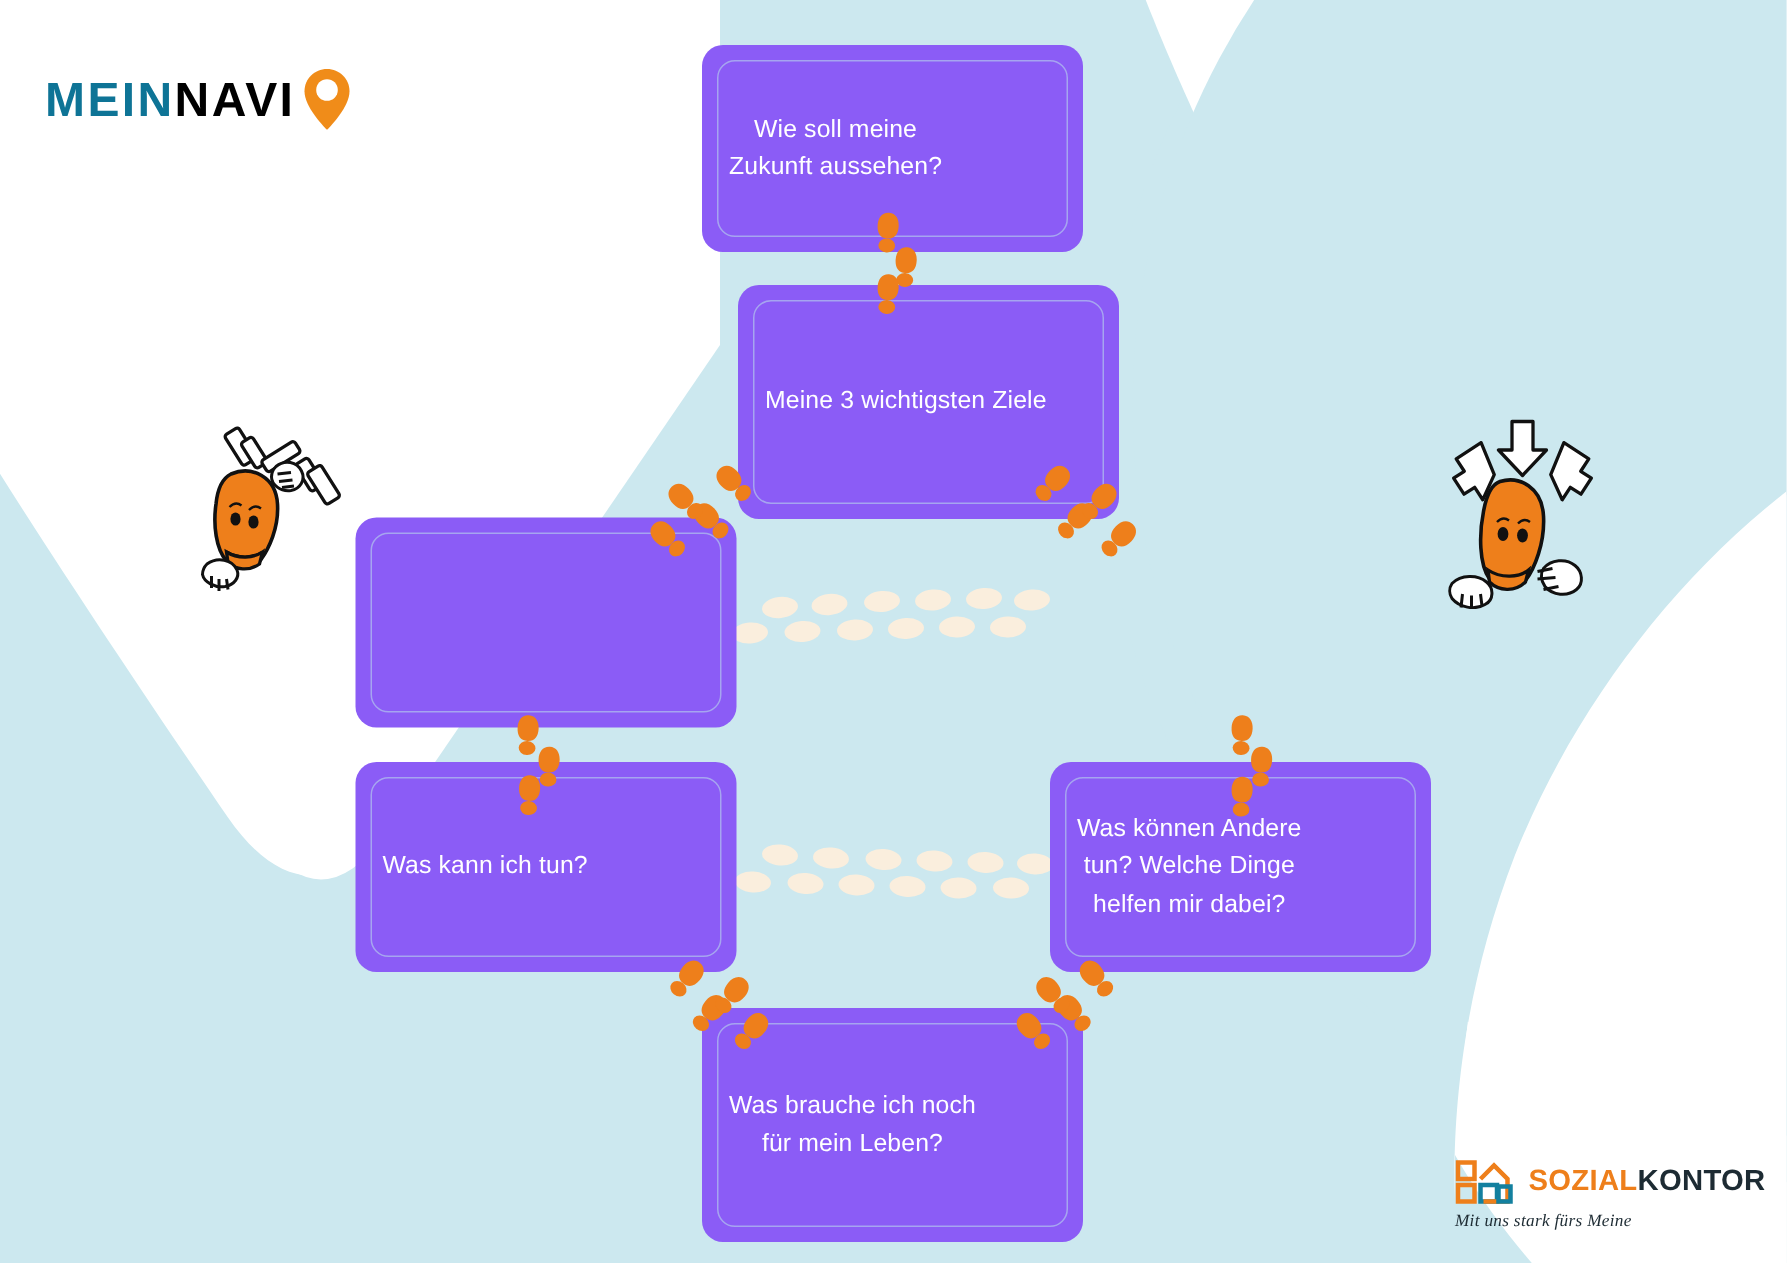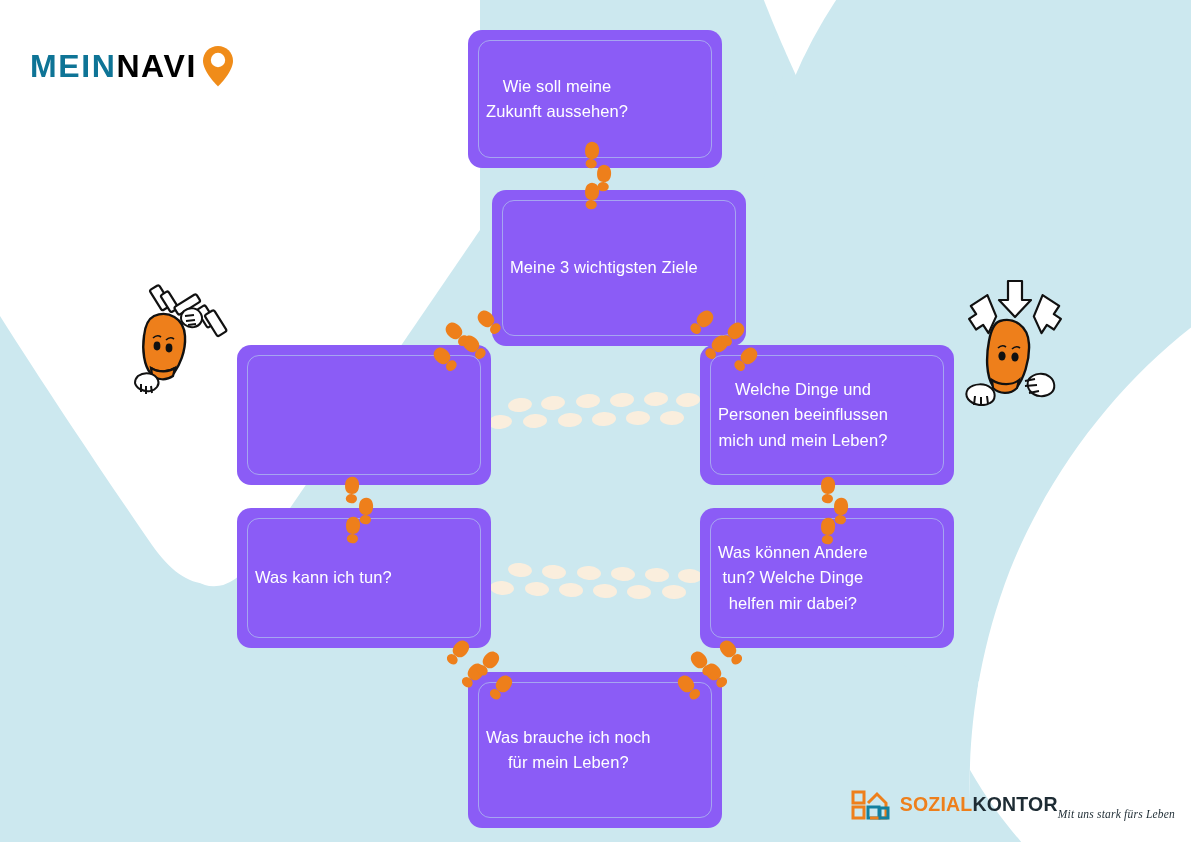--- a/index.html
+++ b/index.html
@@ -70,21 +70,21 @@
   #logo-meinnavi .word{
     font-size:32px;font-weight:bold;letter-spacing:1.6px;
     font-family:"Liberation Sans", sans-serif;
   }
   #logo-meinnavi .mein{color:#0e7496;}
   #logo-meinnavi .navi{color:#000000;}
   #logo-meinnavi .pin{margin-left:4px;display:block;}
 
   #logo-sozialkontor{
     position:absolute;right:14px;bottom:22px;z-index:20;
-    display:flex;flex-direction:row;align-items:flex-end;
+    display:flex;flex-direction:column;align-items:flex-start;
   }
   #logo-sozialkontor .row{display:flex;align-items:center;gap:7px;}
   #logo-sozialkontor .name{
     font-size:19.5px;font-weight:bold;letter-spacing:0.2px;line-height:1;
   }
   #logo-sozialkontor .sozial{color:#ee7f1b;}
   #logo-sozialkontor .kontor{color:#1d2b33;}
   #logo-sozialkontor .claim{
     font-size:11.5px;color:#1d2b33;margin-top:5px;margin-right:2px;
     font-style:italic;font-family:"Liberation Serif", serif;letter-spacing:0.2px;
@@ -177,24 +177,20 @@
 
   <div class="qbox" id="box-goals">
     <div class="inner"></div>
     <div class="txt">Meine 3 wichtigsten Ziele</div>
   </div>
 
   <div class="qbox" id="box-strengths">
     <div class="inner"></div>
   </div>
 
-  <div class="qbox" id="box-influence">
-    <div class="inner"></div>
-    <div class="txt">Welche Dinge und<br>Personen beeinflussen<br>mich und mein Leben?</div>
-  </div>
 
   <div class="qbox" id="box-others">
     <div class="inner"></div>
     <div class="txt">Was können Andere<br>tun? Welche Dinge<br>helfen mir dabei?</div>
   </div>
 
   <div class="qbox" id="box-do">
     <div class="inner"></div>
     <div class="txt">Was kann ich tun?</div>
   </div>
@@ -323,16 +319,16 @@
         <rect x="2" y="2" width="11" height="11" fill="none" stroke="#ee7f1b" stroke-width="3"></rect>
         <rect x="2" y="17" width="11" height="11" fill="none" stroke="#ee7f1b" stroke-width="3"></rect>
         <rect x="17" y="17" width="11" height="11" fill="none" stroke="#13809f" stroke-width="3"></rect>
         <path d="M17,13 L26,4 L35,13 L35,28 L19,28" fill="none" stroke="#ee7f1b" stroke-width="3" stroke-linejoin="miter"></path>
         <rect x="29" y="18" width="8" height="10" fill="none" stroke="#13809f" stroke-width="3"></rect>
       </svg>
       <div>
         <span class="name sozial">SOZIAL</span><span class="name kontor">KONTOR</span>
       </div>
     </div>
-    <div class="claim">Mit uns stark fürs Leben</div>
+    <div class="claim">Mit uns stark fürs Meine</div>
   </div>
 
 </div>
 
 </body></html>

